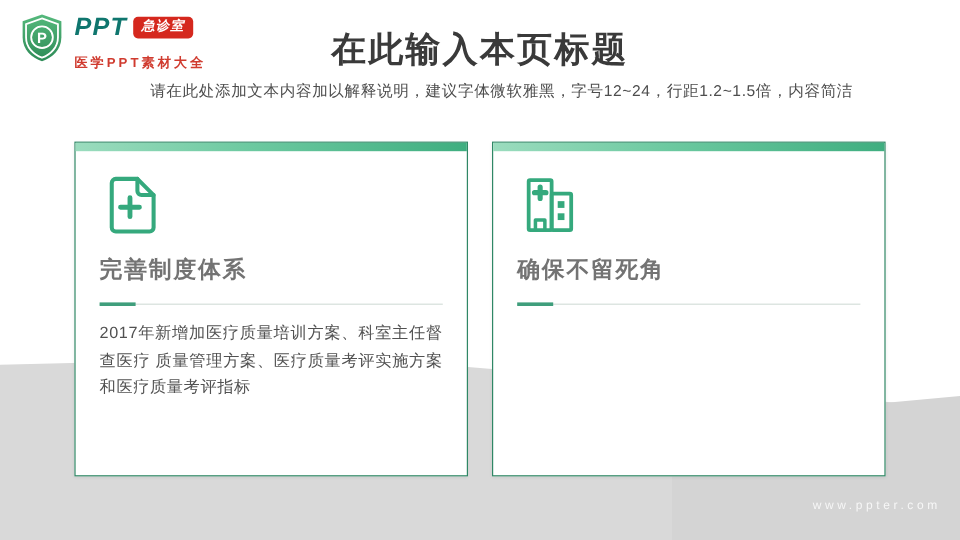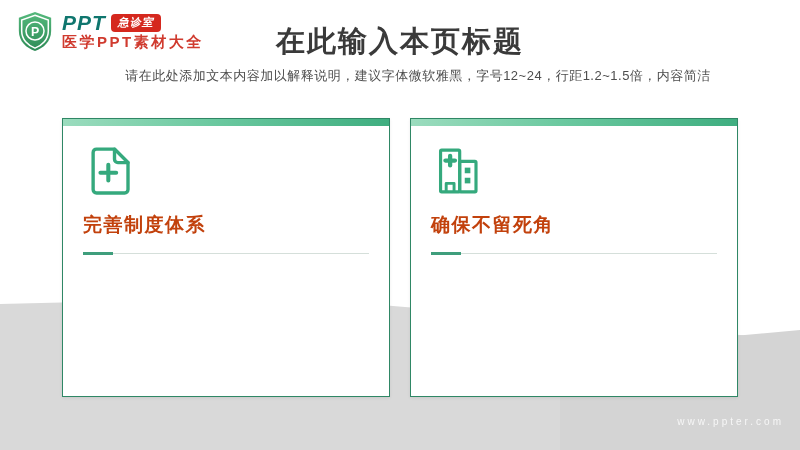--- a/index.html
+++ b/index.html
@@ -10,33 +10,33 @@
   
   .bg-shape { position:absolute; left:0; top:0; width:800px; height:450px; z-index:0; }
 
   
   .logo { position:absolute; left:16px; top:10px; display:flex; align-items:flex-start; z-index:3; }
   .logo-shield { width:38px; height:42px; flex:0 0 auto; }
   .logo-text { margin-left:8px; padding-top:2px; }
   .logo-row1 { display:flex; align-items:center; }
   .logo-brand { font-size:21px; font-weight:bold; font-style:italic; color:#0f766e; letter-spacing:1px; line-height:1; }
   .logo-badge { margin-left:5px; background:#d5281e; color:#ffffff; font-size:11px; font-weight:bold; font-style:italic; line-height:1; padding:3px 7px 4px; border-radius:4px; letter-spacing:1px;font-family:Liberation Serif, serif; }
-  .logo-tagline { margin-top:0; font-size:15px; font-weight:bold; color:#d03b2f; letter-spacing:2.5px; }
+  .logo-tagline { margin-top:12px; font-size:11px; font-weight:bold; color:#d03b2f; letter-spacing:2.5px; }
 
   
   .page-title { position:absolute; left:0; top:22px; width:100%; text-align:center; font-size:29px; font-weight:800; color:#3a3a3a; letter-spacing:2px; z-index:2; }
   .page-subtitle { position:absolute; left:0; top:67px; width:100%; text-align:center; font-size:13px; color:#4d4d4d; letter-spacing:0.5px; z-index:2;padding-left:36px; }
 
   
   .cards { position:absolute; left:62px; top:118px; width:676px; display:flex; gap:20px; z-index:2; }
   .card { flex:1 1 0; height:279px; background:#ffffff; border:1px solid #2f8765; box-shadow:0 1px 3px rgba(0,0,0,0.08); }
   .card-topbar { height:7px; background:linear-gradient(90deg,#9bdcbe 0%,#6cc9a0 45%,#3fae80 100%); }
   .card-inner { padding:18px 20px 0 20px; }
   .card-icon { width:54px; height:54px; display:block; }
-  .card-title { margin-top:14px; font-size:19px; font-weight:800; color:#c2410c; letter-spacing:1.5px; }
+  .card-title { margin-top:14px; font-size:19px; font-weight:800; color:#737373; letter-spacing:1.5px; }
   .card-divider { position:relative; height:1px; background:#d5dfda; margin:15px 0 13px; }
   .card-divider::after { content:""; position:absolute; left:0; top:-1px; width:30px; height:3px; background:#3f9e7c; }
   .card-body { font-size:13.5px; color:#515151; line-height:1.68; letter-spacing:0.5px; text-align:justify; }
 
   .watermark { position:absolute; right:16px; bottom:23px; font-size:10px; color:rgba(255,255,255,0.8); letter-spacing:3px; z-index:2; }
 </style>
 </head>
 <body>
 
 <div class="slide">
@@ -76,20 +76,21 @@
     <div class="card">
       <div class="card-topbar"></div>
       <div class="card-inner">
         <svg class="card-icon" viewBox="0 0 48 48" fill="none" stroke="#35a97d" stroke-width="3" stroke-linecap="round" stroke-linejoin="round">
           <path d="M12 4.5h16l12 12v24a3 3 0 0 1-3 3H12a3 3 0 0 1-3-3v-33a3 3 0 0 1 3-3z"></path>
           <path d="M28 4.5v9a3 3 0 0 0 3 3h9"></path>
           <path d="M22.5 18.5v14M15.5 25.5h14" stroke-width="3.6"></path>
         </svg>
         <div class="card-title">完善制度体系</div>
         <div class="card-divider"></div>
+        <div class="card-body">2017年新增加医疗质量培训方案、科室主任督查医疗 质量管理方案、医疗质量考评实施方案和医疗质量考评指标</div>
       </div>
     </div>
 
 
     <div class="card">
       <div class="card-topbar"></div>
       <div class="card-inner">
         <svg class="card-icon" viewBox="0 0 48 48" fill="none" stroke="#35a97d" stroke-width="2.8" stroke-linejoin="round">
           <rect x="8.5" y="5.5" width="17" height="37" rx="1"></rect>
           <rect x="25.5" y="15.5" width="14.5" height="27" rx="1"></rect>

